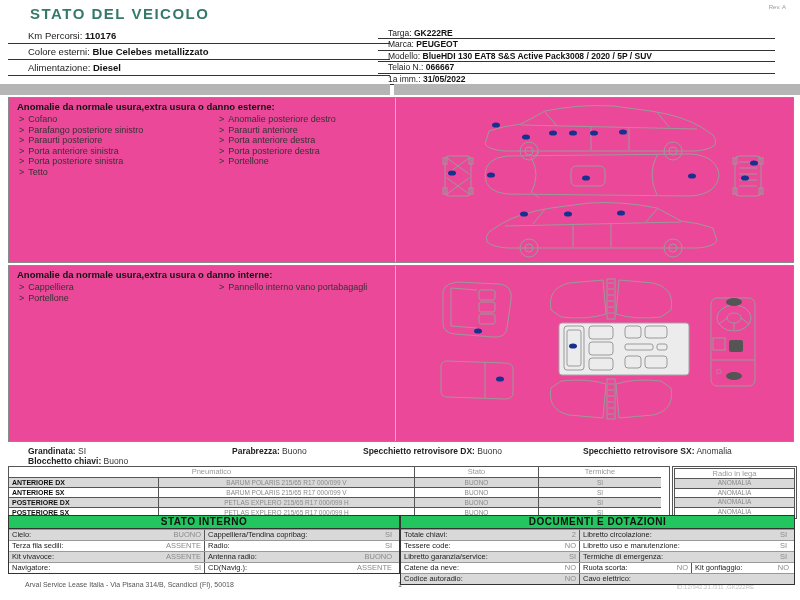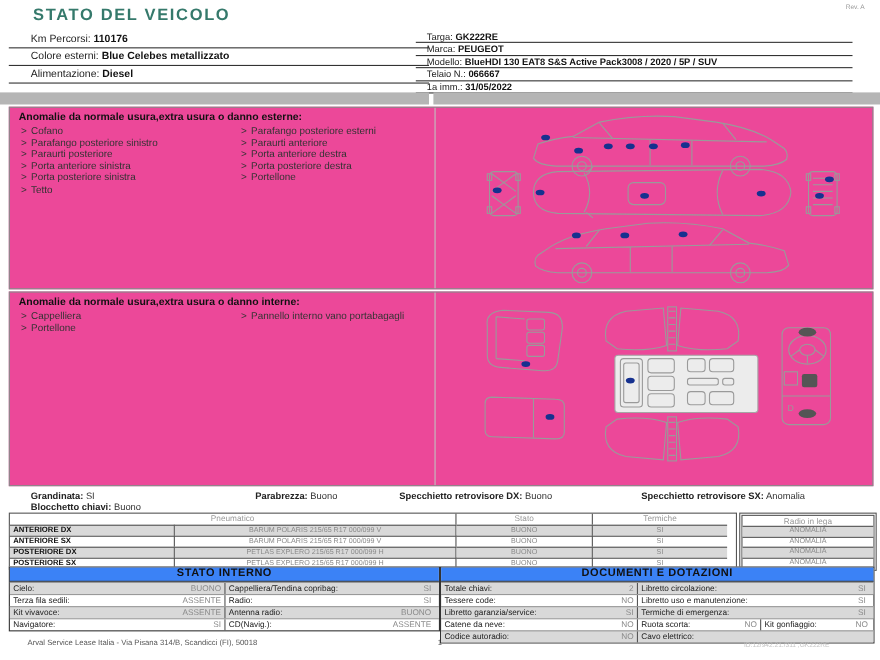--- a/index.html
+++ b/index.html
@@ -62,21 +62,21 @@
   .cerchi .th{color:#999;font-size:7.5px;text-align:center;line-height:9px;height:9px;}
   .cerchi .td{font-size:6.5px;color:#8a8a8a;text-align:center;line-height:8.5px;height:8.5px;
               border-top:1px solid #555;}
   .cerchi .alt{background:#d9d9d9;}
 
   
   .btable{position:absolute;top:515px;border:1px solid #333;background:#fff;z-index:2;}
   .si-table{left:8px;width:390px;}
   .doc-table{left:400px;width:393px;}
   .thead{height:12px;line-height:12px;text-align:center;font-size:10px;font-weight:bold;
-         background:#3b82f6;border-bottom:1px solid #333;letter-spacing:0.5px;color:#111;}
+         background:#22c55e;border-bottom:1px solid #333;letter-spacing:0.5px;color:#111;}
   .trow{display:grid;height:10px;line-height:10px;border-top:1px solid #999;font-size:7.5px;}
   .trow:first-of-type{border-top:none;}
   .trow.alt{background:#d9d9d9;}
   .si-table .trow{grid-template-columns:122px 73px 130px 61px;}
   .doc-table .trow{grid-template-columns:118px 60px 138px 73px;}
   .doc-table .trow.doc-sp{grid-template-columns:118px 60px 84px 28px 64px 37px;}
   .tcell{white-space:nowrap;overflow:hidden;}
   .tcell.lbl{padding-left:3px;color:#222;}
   .tcell.val{padding-right:3px;text-align:right;color:#8a8a8a;}
   .tcell.div{border-left:1px solid #555;}
@@ -122,21 +122,21 @@
     <div class="panel-header">Anomalie da normale usura,extra usura o danno esterne:</div>
     <div class="list col1">
       <div class="li"><span class="mark">&gt;</span><span>Cofano</span></div>
       <div class="li"><span class="mark">&gt;</span><span>Parafango posteriore sinistro</span></div>
       <div class="li"><span class="mark">&gt;</span><span>Paraurti posteriore</span></div>
       <div class="li"><span class="mark">&gt;</span><span>Porta anteriore sinistra</span></div>
       <div class="li"><span class="mark">&gt;</span><span>Porta posteriore sinistra</span></div>
       <div class="li"><span class="mark">&gt;</span><span>Tetto</span></div>
     </div>
     <div class="list col2">
-      <div class="li"><span class="mark">&gt;</span><span>Parafango posteriore esterni</span></div>
+      <div class="li"><span class="mark">&gt;</span><span>Anomalie posteriore destro</span></div>
       <div class="li"><span class="mark">&gt;</span><span>Paraurti anteriore</span></div>
       <div class="li"><span class="mark">&gt;</span><span>Porta anteriore destra</span></div>
       <div class="li"><span class="mark">&gt;</span><span>Porta posteriore destra</span></div>
       <div class="li"><span class="mark">&gt;</span><span>Portellone</span></div>
     </div>
     <div class="pane-divider"></div>
 
     <svg class="diagram-svg" width="372" height="160" viewBox="0 0 372 160">
 
       <g>

